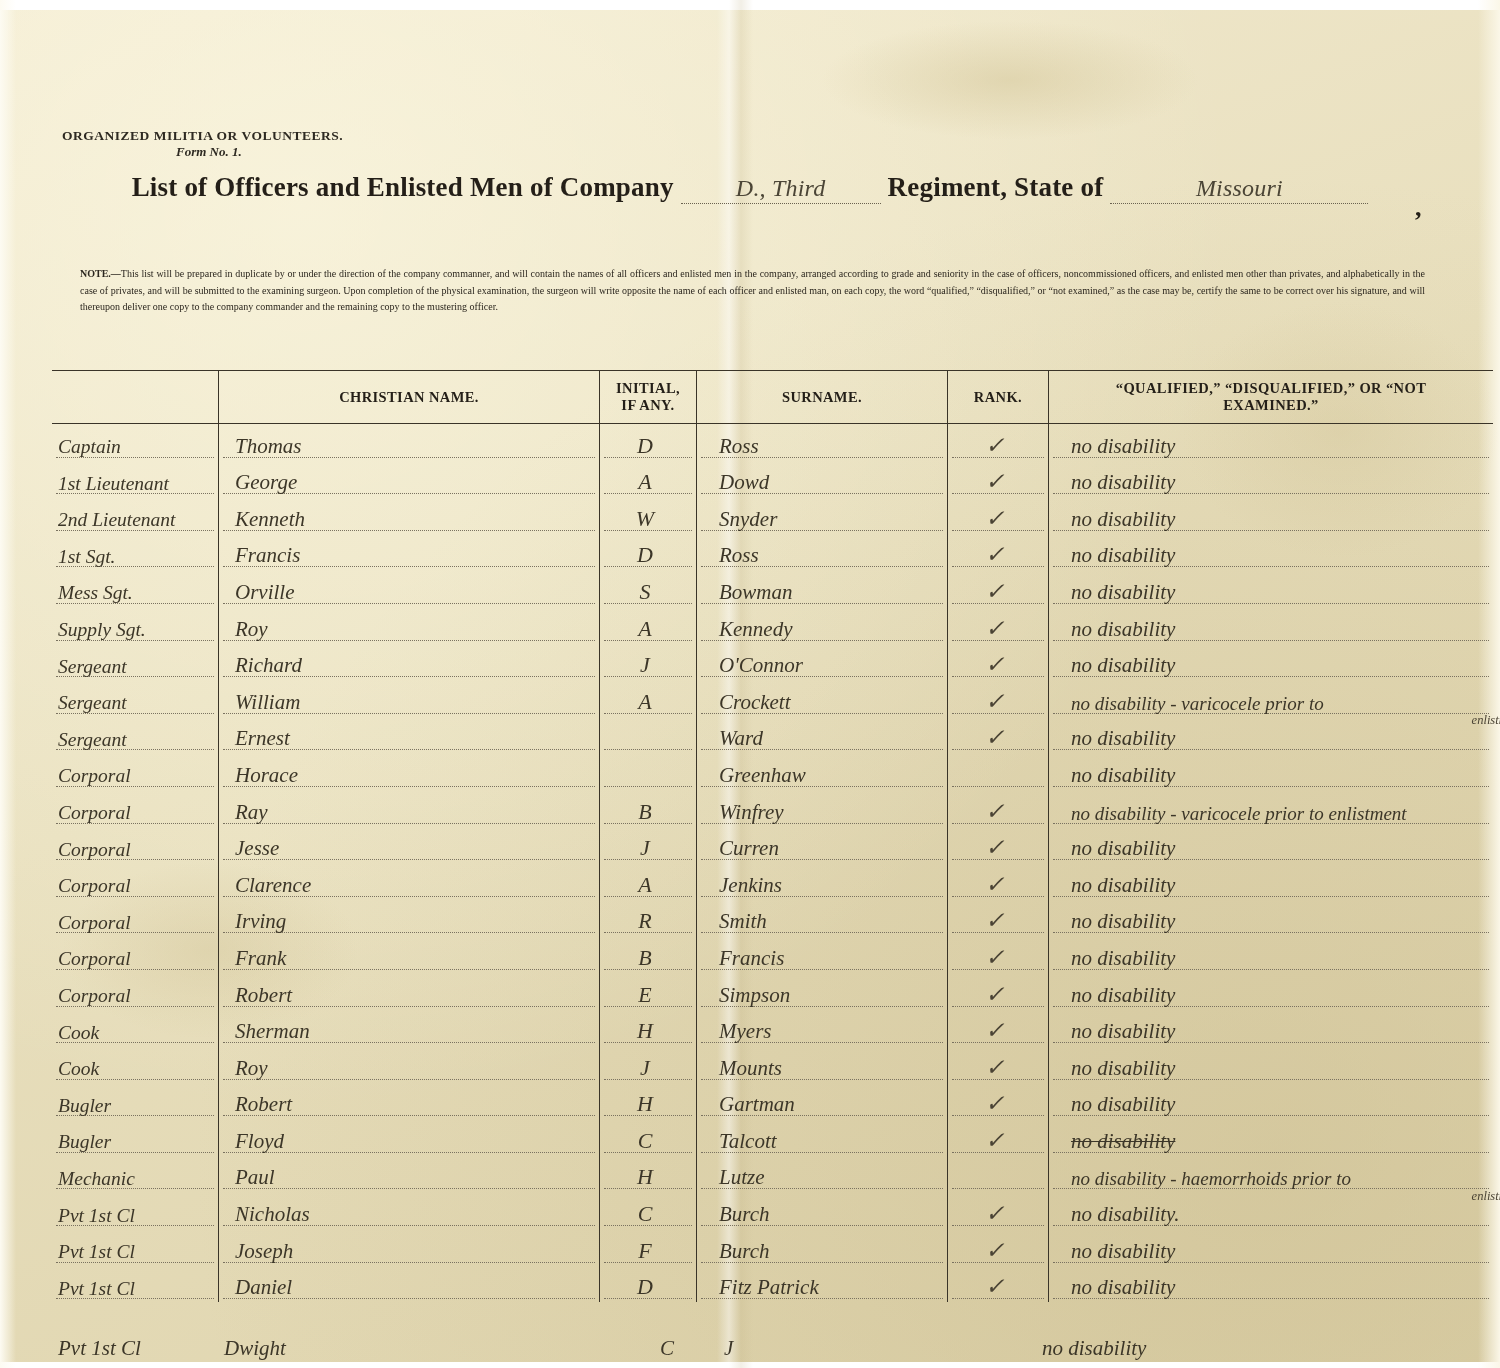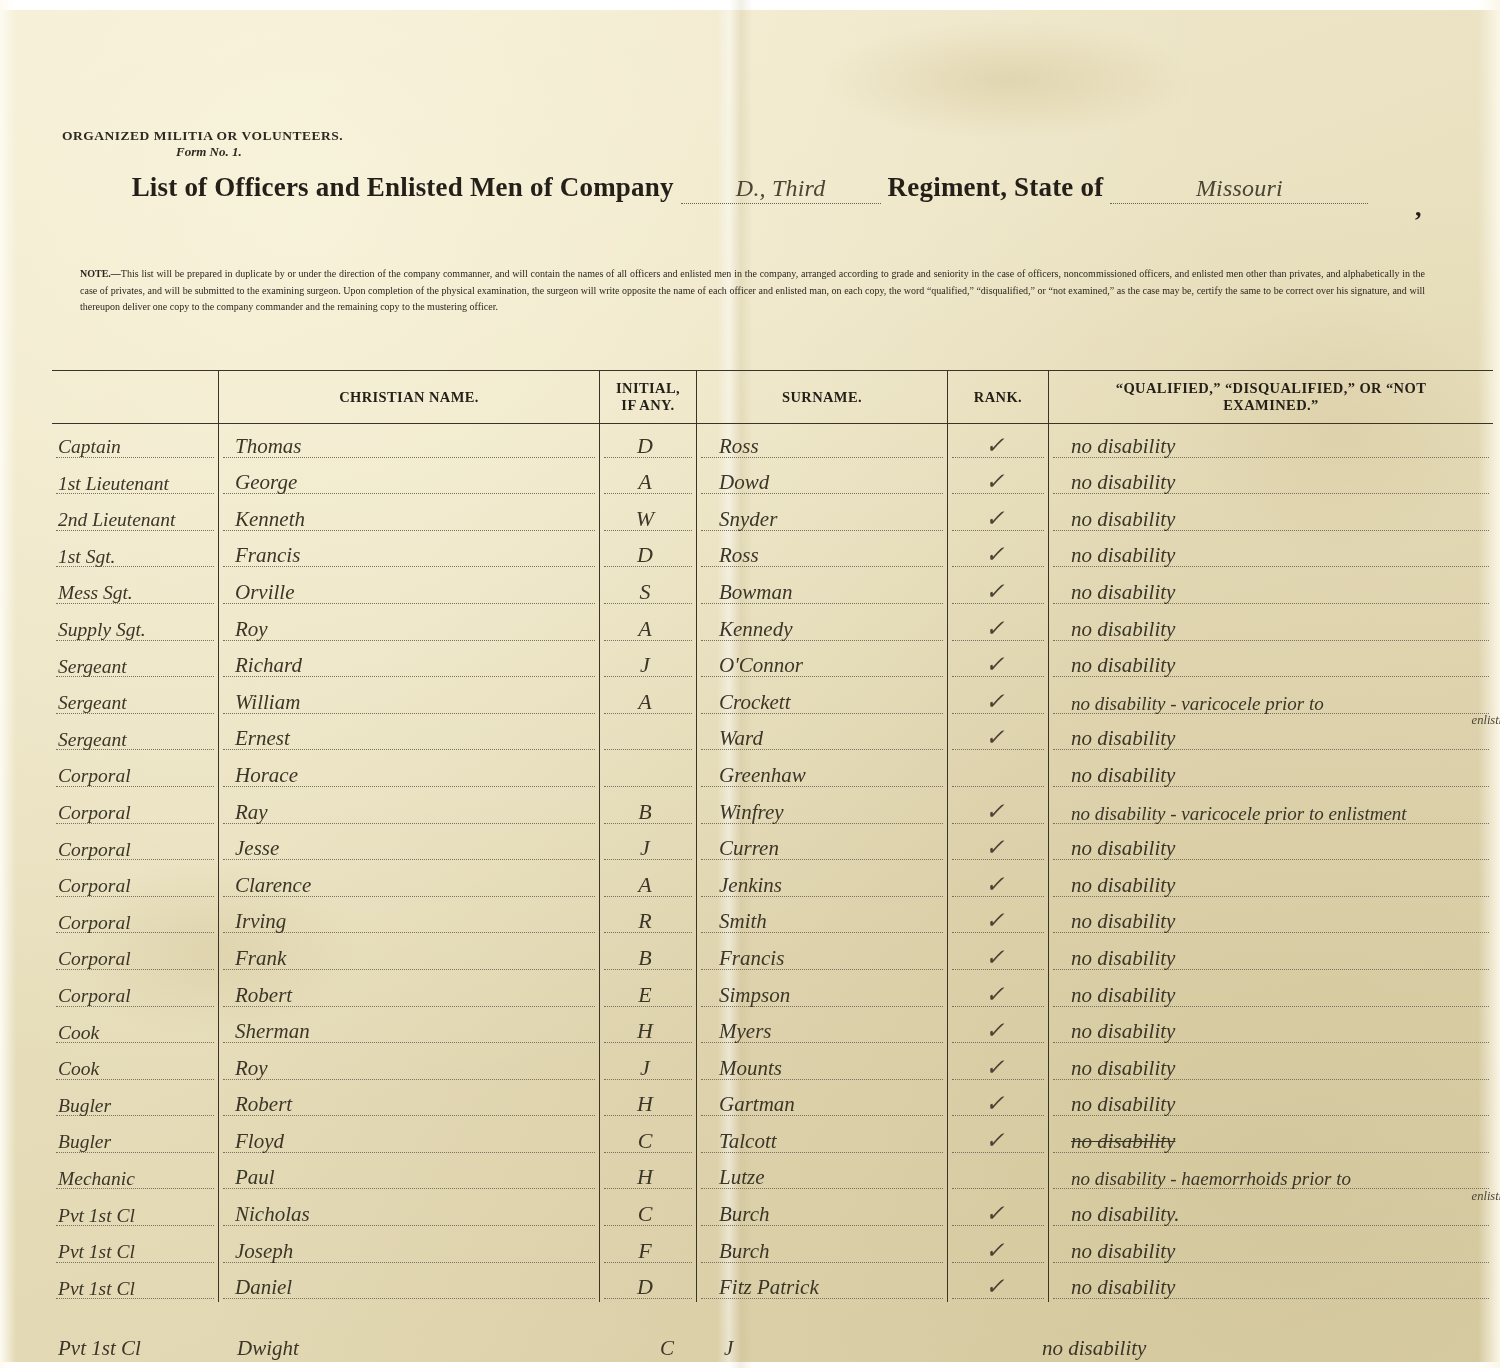--- a/index.html
+++ b/index.html
@@ -911,20 +911,20 @@
             <td class="c-qual">
               <span class="dots"></span>
               <span class="cell-hw">no disability</span>
             </td>
           </tr>
         </tbody>
     </table>
 
     <div class="last-row-clip">
       <span class="lr" style="left:6px;">Pvt 1st Cl</span>
-      <span class="lr" style="left:185px;font-style:italic;">Dwight</span>
+      <span class="lr" style="left:172px;font-style:italic;">Dwight</span>
       <span class="lr" style="left:608px;">C</span>
       <span class="lr" style="left:672px;">J</span>
       <span class="lr" style="left:990px;">no disability</span>
     </div>
 
   </div>
 </div>
 
 </body></html>

